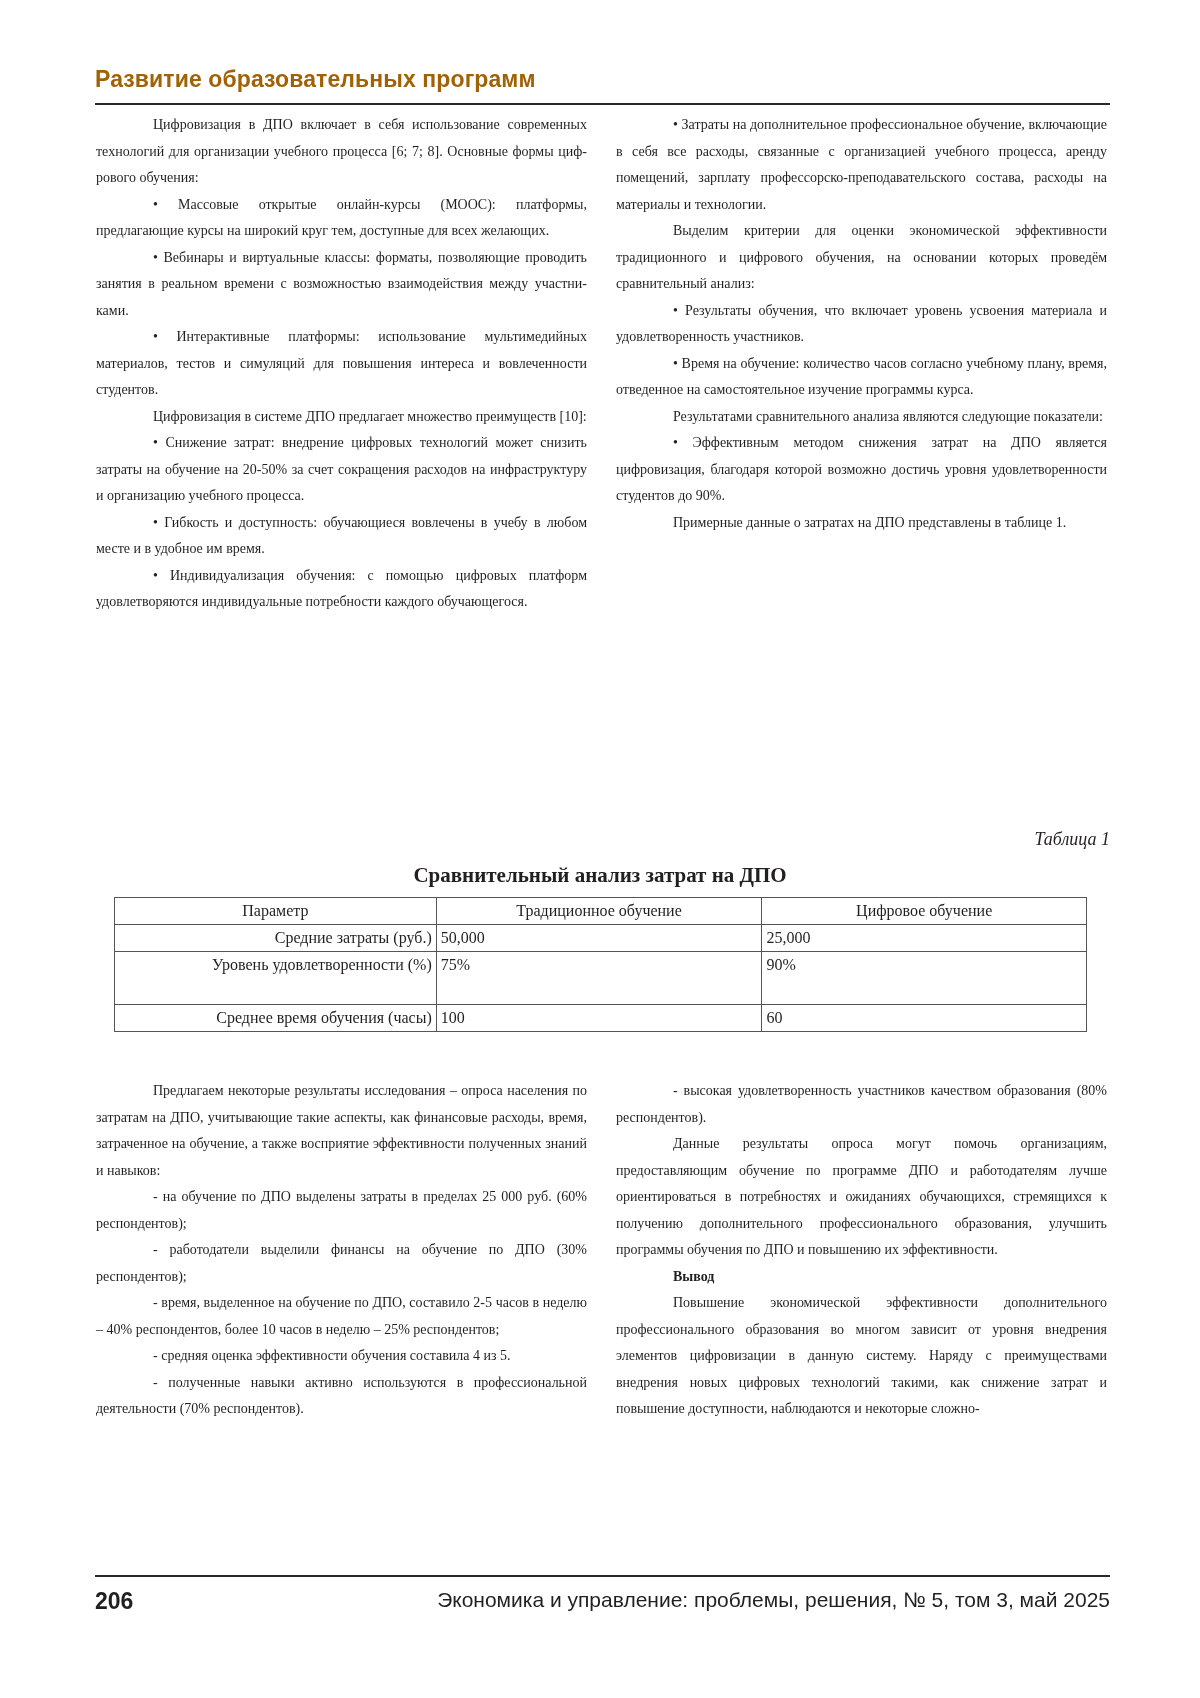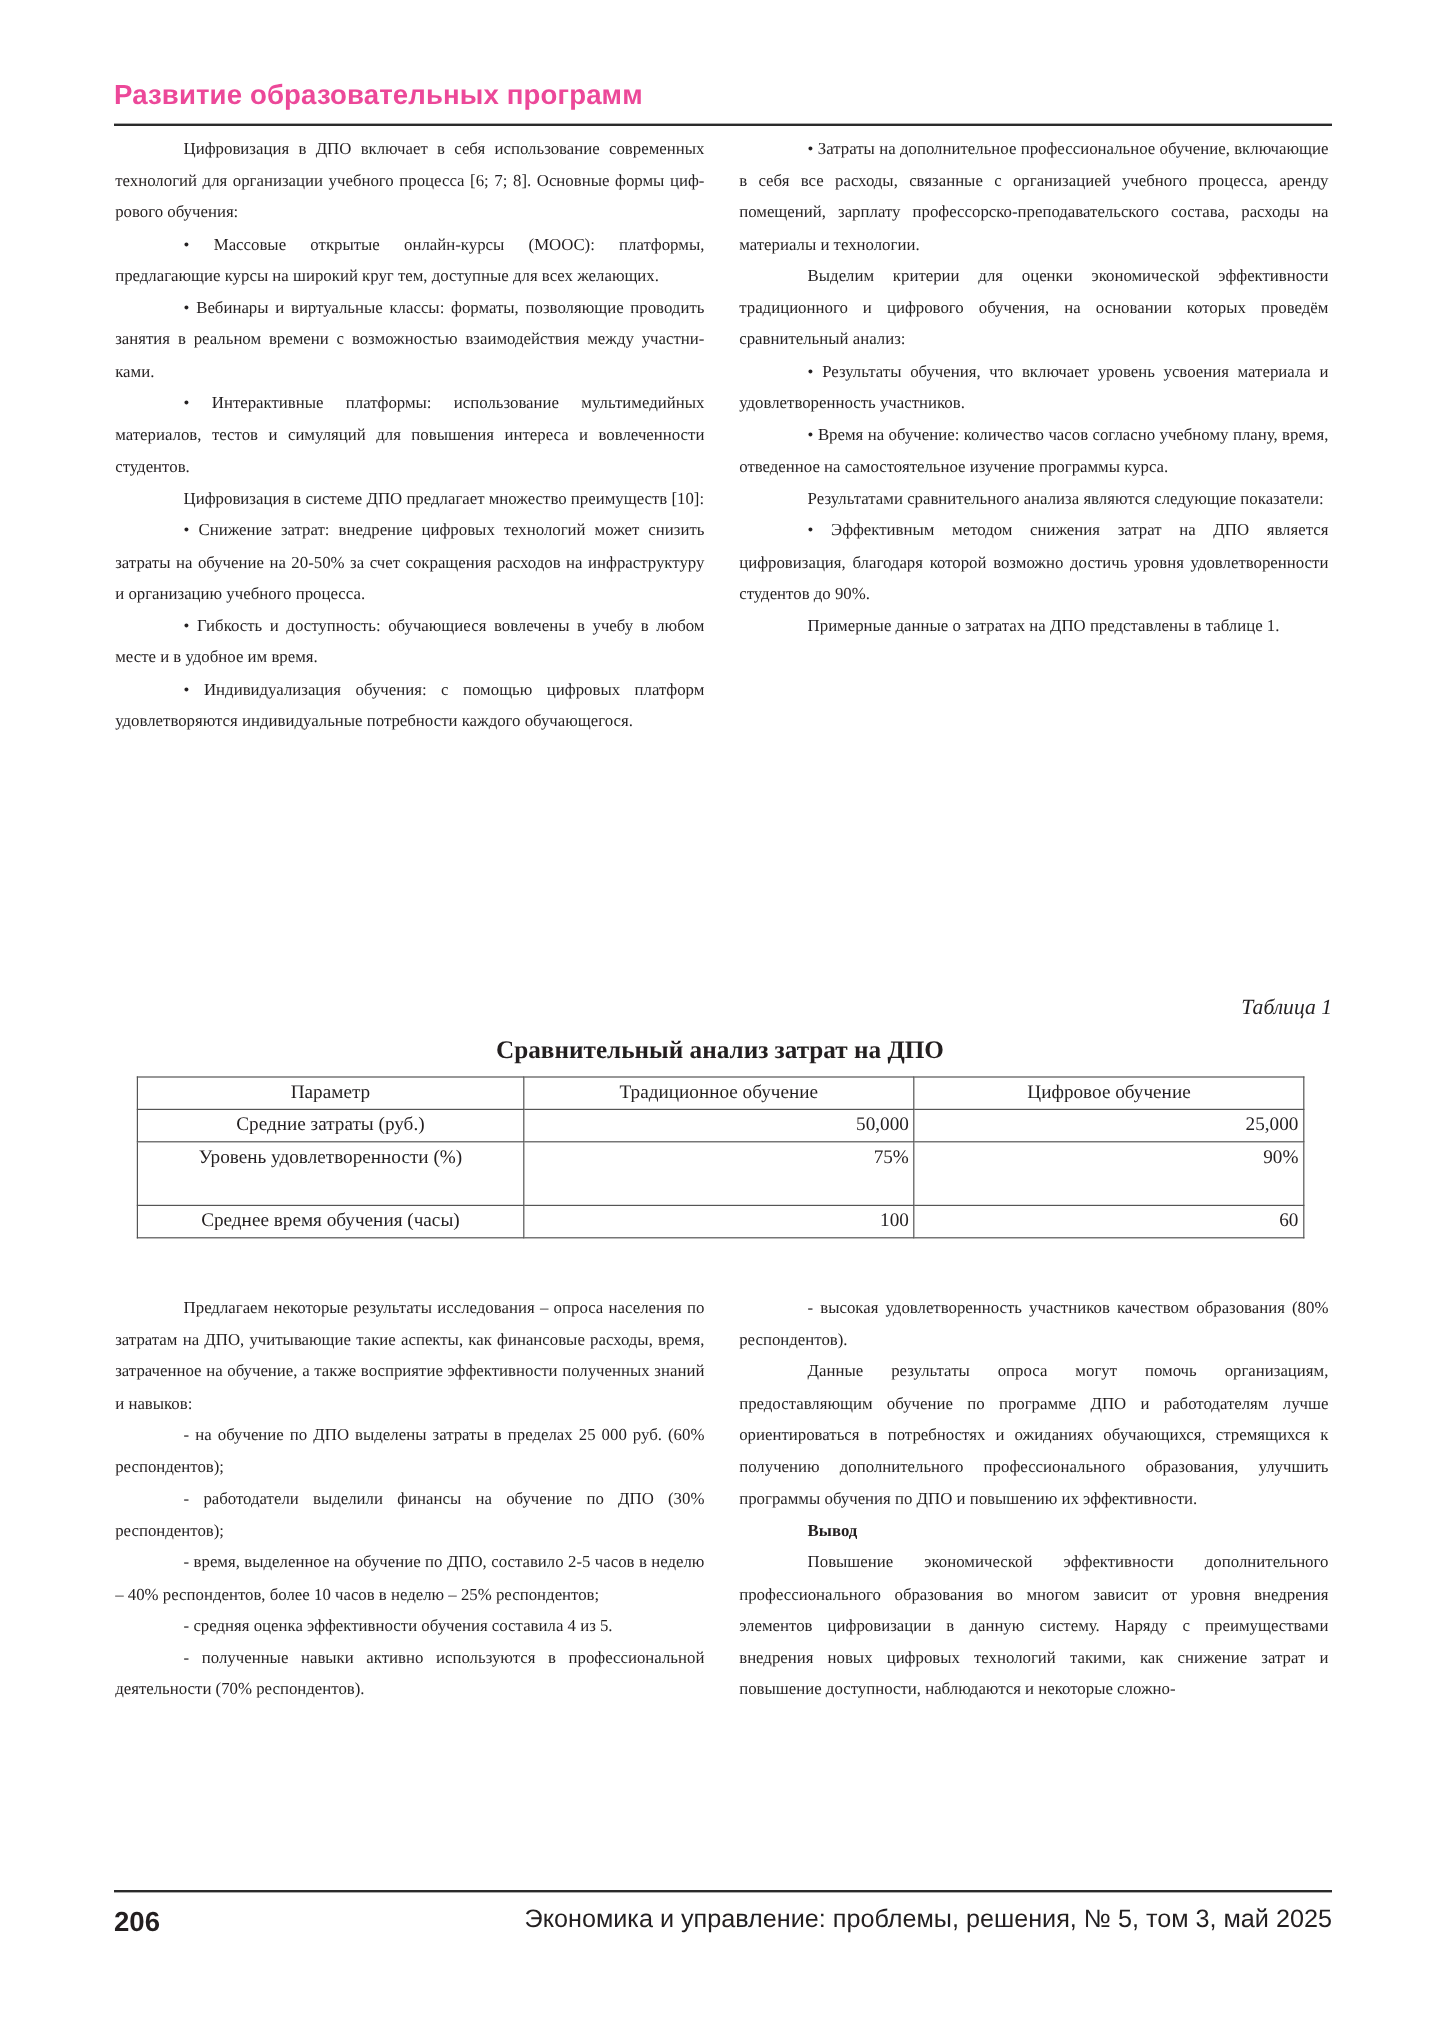--- a/index.html
+++ b/index.html
@@ -2,21 +2,21 @@
 <html><head>
   <meta charset="utf-8">
   <style>
     html, body { margin: 0; padding: 0; background: #ffffff; }
     body { width: 1200px; height: 1698px; position: relative; overflow: hidden; color: #231f20; }
     .page { position: absolute; left: 0; top: 0; width: 1200px; height: 1698px; }
 
     .running-head {
       position: absolute; left: 95px; top: 66px;
       font-family: "Liberation Sans", sans-serif; font-weight: bold; font-size: 23px;
-      color: #ec4899; letter-spacing: 0.1px;
+      color: #a16207; letter-spacing: 0.1px;
     }
     .head-rule { position: absolute; left: 95px; top: 103px; width: 1015px; height: 2px; background: #2a2a2a; }
 
     .col {
       position: absolute; width: 491px;
       font-family: "Liberation Serif", serif; font-size: 14px; line-height: 26.5px;
       text-align: justify; hyphens: manual;
     }
     .col-left-top { left: 96px; top: 112px; }
     .col-right-top { left: 616px; top: 112px; }
@@ -35,22 +35,22 @@
     }
     table.data {
       position: absolute; left: 114px; top: 897px; width: 973px;
       border-collapse: collapse;
       font-family: "Liberation Serif", serif; font-size: 16px; line-height: 24px;
     }
     table.data td, table.data th {
       border: 1.5px solid #555; padding: 1px 4px; font-weight: normal; vertical-align: top;
     }
     table.data th { text-align: center; }
-    table.data td.c { text-align: right; }
-    table.data td.l { text-align: center; margin-left: 44px; }
+    table.data td.c { text-align: left; }
+    table.data td.l { text-align: right; margin-left: 44px; }
     table.data col.c1 { width: 322px; }
     table.data col.c2 { width: 326px; }
     table.data col.c3 { width: 325px; }
     table.data tr.tall td { height: 50px; }
 
     .foot-rule { position: absolute; left: 95px; top: 1575px; width: 1015px; height: 2px; background: #2a2a2a; }
     .page-number {
       position: absolute; left: 95px; top: 1588px;
       font-family: "Liberation Sans", sans-serif; font-size: 23px; font-weight: bold;
     }

